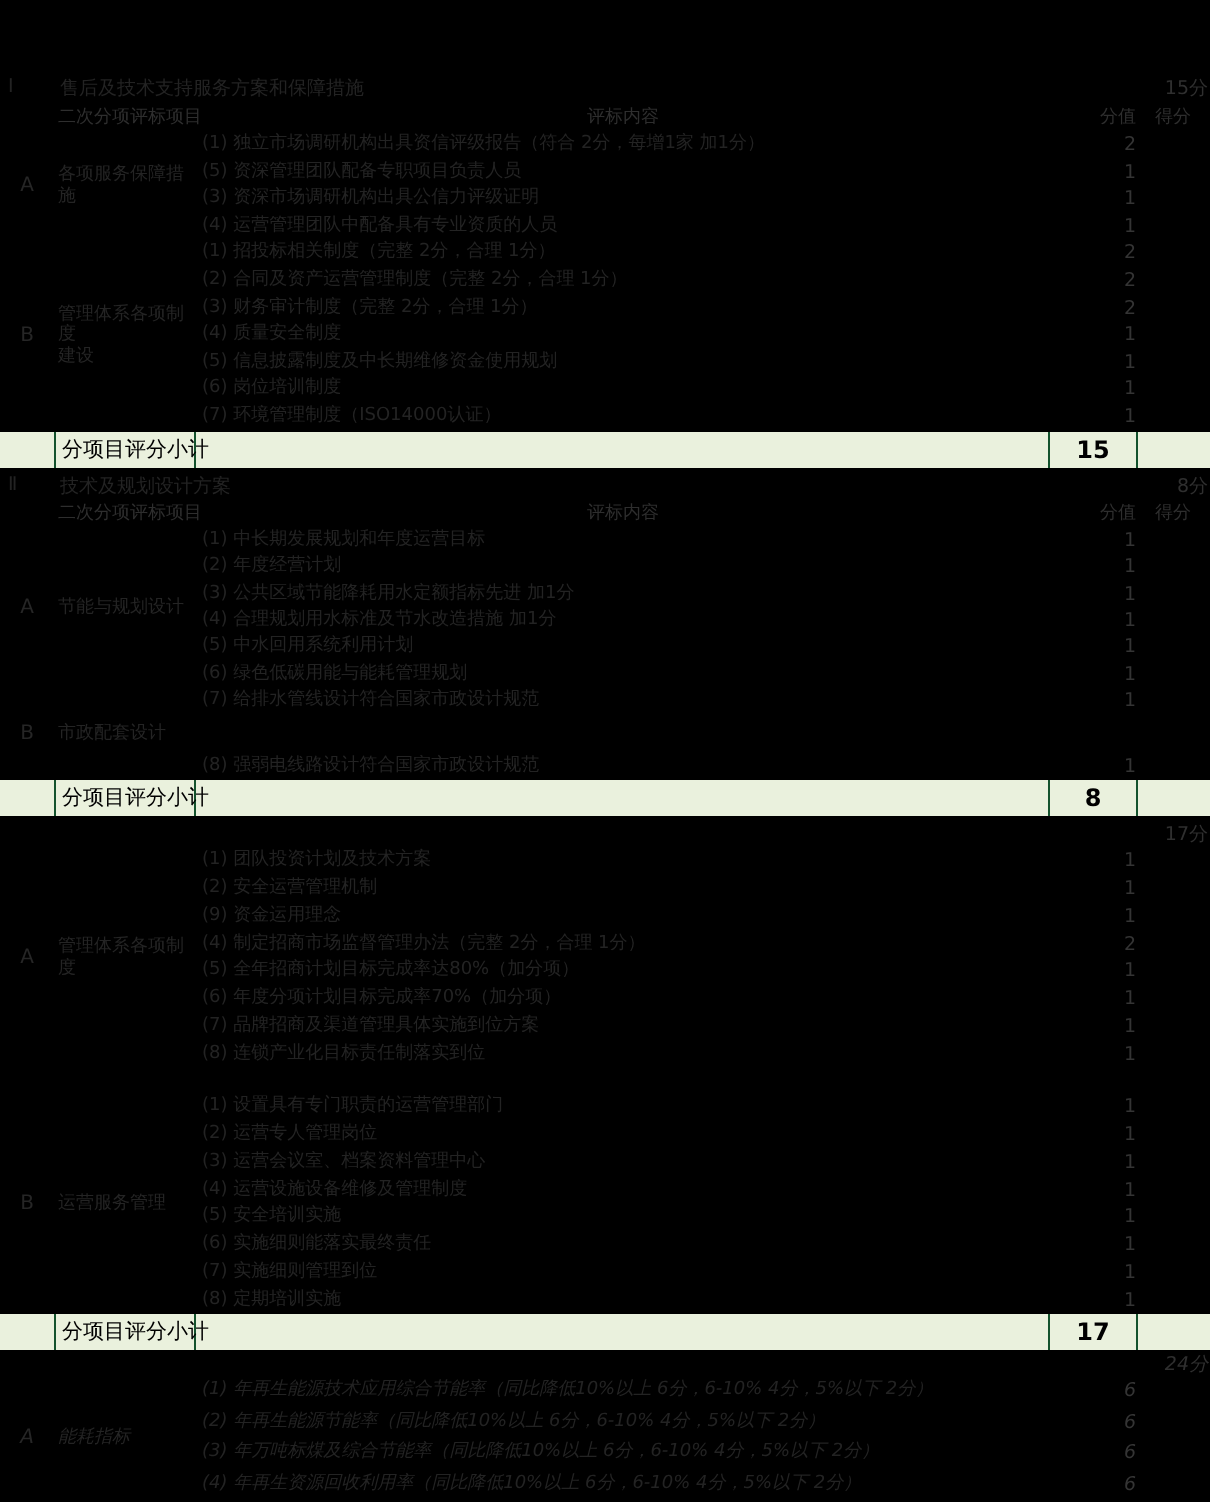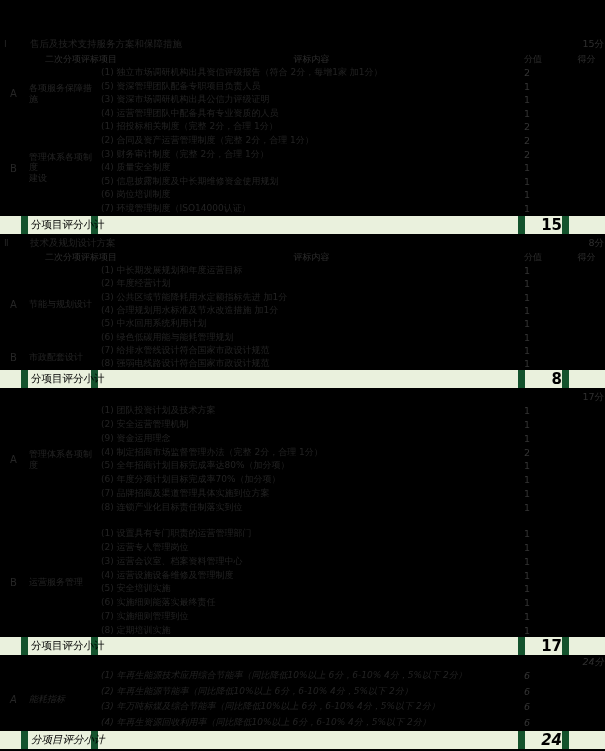--- a/index.html
+++ b/index.html
@@ -1,47 +1,47 @@
 <!DOCTYPE html>
 <html><head>
 <meta charset="utf-8">
 <style>
   html,body{margin:0;padding:0;background:#000;}
   #stage{position:relative;width:605px;height:751px;background:#000;overflow:hidden;
          font-family:"DejaVu Sans",sans-serif;}
   .row{position:relative;width:605px;}
-  .c-item{position:absolute;left:29px;top:0;width:70px;height:100%;margin-left:16px;}
+  .c-item{position:absolute;left:29px;top:0;width:70px;height:100%;}
   .c-content{position:absolute;left:101px;top:0;width:421px;height:100%;
              white-space:nowrap;overflow:hidden;}
-  .c-score{position:absolute;left:524px;top:0;width:44px;height:100%;text-align:left;}
+  .c-score{position:absolute;left:524px;top:0;width:44px;height:100%;text-align:right;}
   .c-earned{position:absolute;left:568px;top:0;width:37px;height:100%;text-align:center;}
   .faint{color:#232323;font-size:9px;}
   .title-row .sec-total{position:absolute;right:1px;top:1px;font-size:9.5px;color:#2f2f2f;}
   .title-row .sec-title{position:absolute;left:30px;top:1px;font-size:9.5px;color:#232323;white-space:nowrap;}
   .title-row .sec-numeral{position:absolute;left:4px;top:1px;width:20px;font-size:9.5px;color:#232323;}
   .hdr{font-size:9px;color:#2e2e2e;}
   .group{position:relative;width:605px;}
   .group-letter{position:absolute;left:0;width:27px;text-align:center;top:50%;
                 transform:translateY(-50%);color:#262626;font-size:10px;}
   .group-label{position:absolute;left:29px;width:70px;top:50%;transform:translateY(-50%);
                color:#242424;font-size:9px;line-height:1.15;white-space:pre-line;}
   .item-row{position:relative;width:605px;}
   .score-val{font-size:9.5px;color:#343434;}
   .subtotal{position:relative;width:605px;background:#eaf1dd;}
   .subtotal .cell{position:absolute;top:0;height:100%;box-sizing:border-box;
-                  border-right:7px solid #14532d;}
+                  border-right:1px solid #14532d;}
   .subtotal .s1{left:0;width:28px;}
   .subtotal .s2{left:28px;width:70px;}
   .subtotal .s3{left:98px;width:427px;}
   .subtotal .s4{left:525px;width:44px;}
   .subtotal .s5{left:569px;width:36px;border-right:none;}
   .subtotal-label{position:absolute;left:3px;top:50%;transform:translateY(-50%);
                   font-size:10.5px;color:#000;white-space:nowrap;}
   .subtotal-value{position:absolute;left:0;width:100%;top:50%;transform:translateY(-50%);
-                  text-align:right;font-size:15px;font-weight:bold;color:#000;}
+                  text-align:center;font-size:12px;font-weight:bold;color:#000;}
 </style>
 </head>
 <body>
 
 <div id="stage">
     <div style="margin-top: 37px;">
       <div class="row title-row" style="height: 16px;">
         <div class="sec-numeral">Ⅰ</div>
         <div class="sec-title">售后及技术支持服务方案和保障措施</div>
         <div class="sec-total">15分</div>
@@ -175,21 +175,21 @@
         </div>
       </div>
       <div class="group">
         <div class="group-letter">B</div>
         <div class="group-label">市政配套设计</div>
         <div class="item-row" style="height: 13.3px; line-height: 13.3px;">
           <div class="c-content faint">(7) 给排水管线设计符合国家市政设计规范</div>
           <div class="c-score score-val">1</div>
           <div class="c-earned"></div>
         </div>
-        <div class="item-row" style="height: 13.3px; line-height: 13.3px;">
+        <div class="item-row" style="height: 13.3px; line-height: 13.3px; margin-top: 20px;">
           <div class="c-content faint">(8) 强弱电线路设计符合国家市政设计规范</div>
           <div class="c-score score-val">1</div>
           <div class="c-earned"></div>
         </div>
       </div>
       <div class="subtotal" style="height: 18px;">
         <div class="cell s1"></div>
         <div class="cell s2">
           <div class="subtotal-label">分项目评分小计</div>
         </div>

